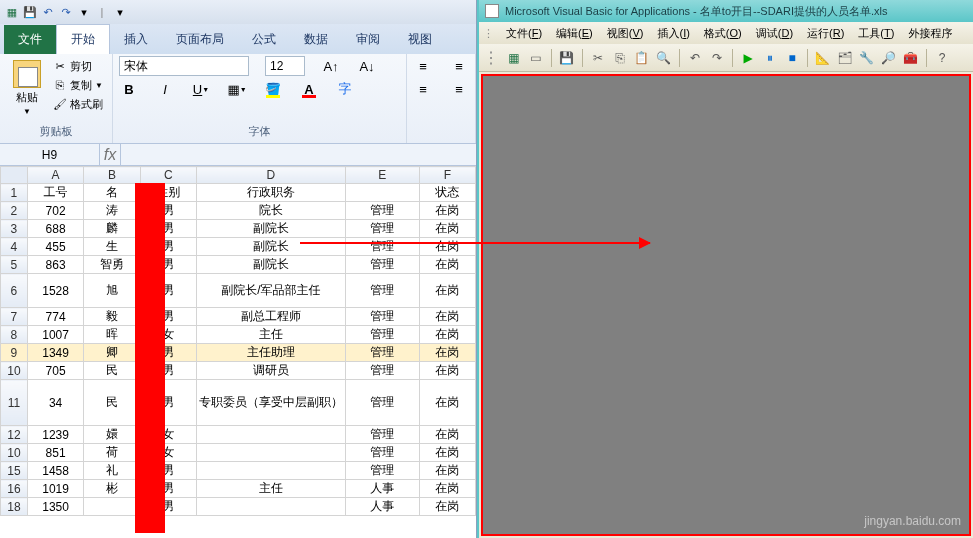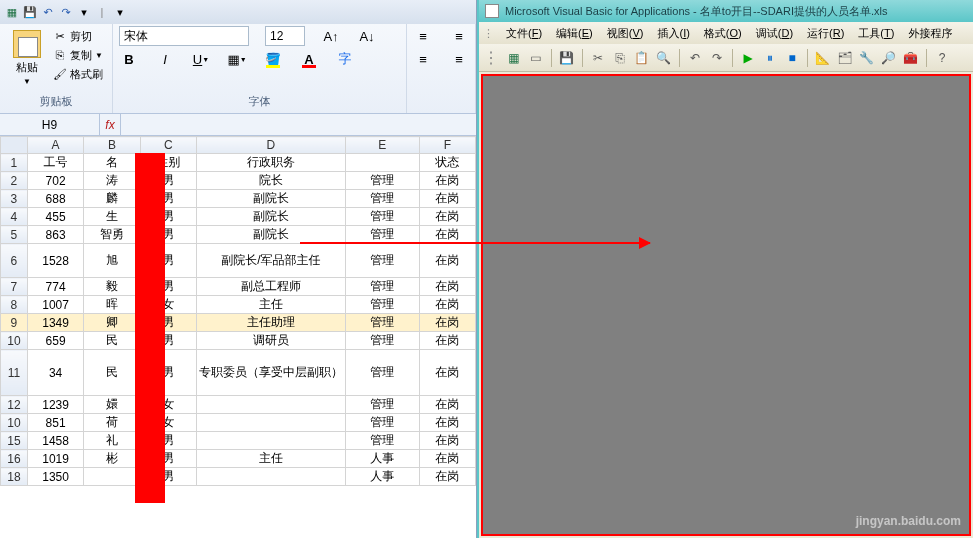--- a/index.html
+++ b/index.html
@@ -21,21 +21,21 @@
 .paste-ico::after{content:"";position:absolute;top:6px;left:4px;width:18px;height:18px;background:#fff;border:1px solid #888}
 .clip-side{display:flex;flex-direction:column;gap:2px;font-size:11px;padding-top:2px}
 .clip-side div{display:flex;align-items:center;gap:3px;padding:1px 3px}
 .sci{width:14px;height:14px;display:inline-flex;align-items:center;justify-content:center}
 .font-grp{flex:1}
 .font-row{display:flex;gap:16px;align-items:center;margin-bottom:3px}
 .font-sel{border:1px solid #abc;background:#fff;font-size:12px;padding:1px 4px;height:20px}
 .fbtn{width:20px;height:20px;border:1px solid transparent;display:flex;align-items:center;justify-content:center;font-size:13px;cursor:pointer}
 .nb{height:22px;background:#eef3fa;border-bottom:1px solid #b5c5dd;display:flex;align-items:center}
 .nb-cell{width:100px;border-right:1px solid #b5c5dd;font-size:12px;padding:0 6px;display:flex;align-items:center;height:100%;justify-content:center}
-.nb-fx{width:20px;text-align:center;font-style:italic;font-size:12px;color:#b91c1c}
+.nb-fx{width:20px;text-align:center;font-style:italic;font-size:16px;color:#737373}
 .grid{flex:1;overflow:hidden;position:relative;font-size:12px}
 .grid table{border-collapse:collapse;width:100%}
 .grid th,.grid td{border:1px solid #d4d4d4;text-align:center;height:17px;font-weight:normal;font-size:12px;padding:0 2px;white-space:nowrap}
 .grid th{background:linear-gradient(#f7f9fc,#e4ebf5);color:#333}
 .grid th.rh{width:28px;background:linear-gradient(#f7f9fc,#e4ebf5)}
 .grid th.corner{background:#e4ebf5}
 .col-A{width:60px}.col-B{width:60px}.col-C{width:60px}.col-D{width:88px}.col-E{width:80px}.col-F{width:60px}
 .redcol{position:absolute;top:17px;left:135px;width:30px;height:350px;background:red;z-index:3}
 .row-sel td,.row-sel th.rh{background:#fff2cc}
 .tall td{height:34px}
@@ -46,36 +46,48 @@
 .vbe-menu{height:22px;background:linear-gradient(#f5f3e9,#e6e2cf);display:flex;align-items:center;padding:0 4px;font-size:11px;gap:2px}
 .vm{padding:2px 6px;cursor:pointer}
 .vm u{text-decoration:underline}
 .vbe-tb{height:28px;background:linear-gradient(#f5f3e9,#e6e2cf);display:flex;align-items:center;padding:0 4px;gap:4px;border-bottom:1px solid #c0bba4}
 .tbi{width:18px;height:18px;display:flex;align-items:center;justify-content:center;font-size:12px}
 .tbsep{width:1px;height:18px;background:#b8b398;margin:0 2px}
 .vbe-body{flex:1;background:#808080;margin:2px;border:2px solid red;position:relative}
 .arrow{position:absolute;top:242px;left:300px;width:350px;height:2px;background:red;z-index:10}
 .arrow::after{content:"";position:absolute;right:-1px;top:-5px;border-left:12px solid red;border-top:6px solid transparent;border-bottom:6px solid transparent}
 .wm{position:absolute;right:12px;bottom:10px;color:rgba(255,255,255,.7);font-size:22px;font-weight:bold;z-index:20;text-align:right}
-.wm-sub{font-size:12px;font-weight:bold;color:rgba(255,255,255,.55)}
+.wm-sub{font-size:12px;font-weight:normal;color:rgba(255,255,255,.55)}
 .paw{display:inline-block;margin-right:4px}
 </style>
 </head>
 <body>
 
 <div class="app">
   <div class="excel">
     <div class="qat">
       <span class="qat-ico" style="color:#217346">▦</span>
       <span class="qat-ico" style="color:#2a5db0">💾</span>
       <span class="qat-ico" style="color:#2a5db0">↶</span>
       <span class="qat-ico" style="color:#2a5db0">↷</span>
       <span class="qat-ico">▾</span>
       <span class="qat-ico" style="color:#888">|</span>
       <span class="qat-ico">▾</span>
+    </div>
+    <div class="ribbon-tabs">
+      <div class="file-tab">
+          <span>文件</span>
+        </div>
+      <div class="rtab active">开始</div>
+      <div class="rtab">插入</div>
+      <div class="rtab">页面布局</div>
+      <div class="rtab">公式</div>
+      <div class="rtab">数据</div>
+      <div class="rtab">审阅</div>
+      <div class="rtab">视图</div>
     </div>
     <div class="ribbon">
       <div class="rgroup">
         <div class="clip-btns">
           <div class="paste-big">
             <div class="paste-ico"></div>
             <span>粘贴</span>
             <span style="font-size:8px">▼</span>
           </div>
           <div class="clip-side">
@@ -234,21 +246,21 @@
               <th class="rh">9</th>
               <td>1349</td>
               <td>卿</td>
               <td>男</td>
               <td>主任助理</td>
               <td>管理</td>
               <td>在岗</td>
             </tr>
             <tr class="">
               <th class="rh">10</th>
-              <td>659</td>
+              <td>705</td>
               <td>民</td>
               <td>男</td>
               <td>调研员</td>
               <td>管理</td>
               <td>在岗</td>
             </tr>
             <tr class="tall2 ">
               <th class="rh">11</th>
               <td>34</td>
               <td>民</td>

